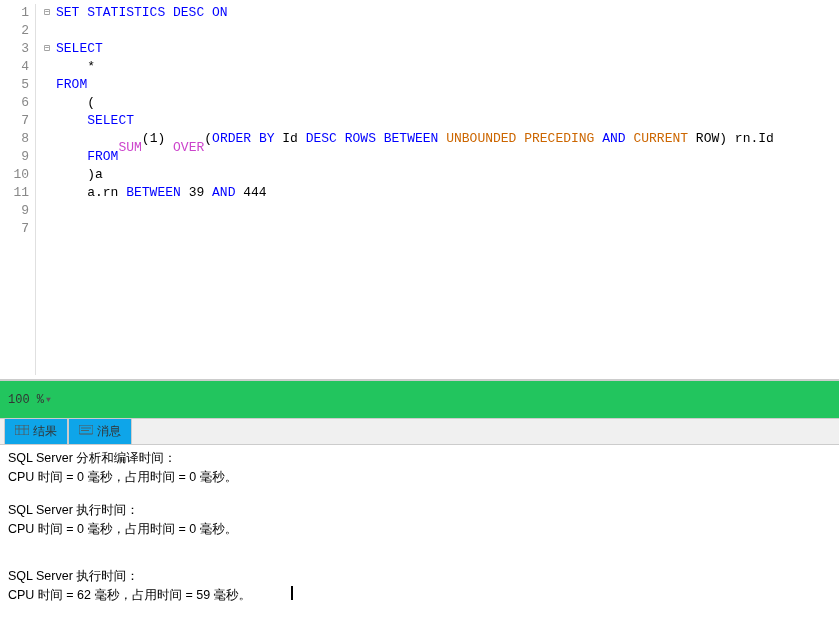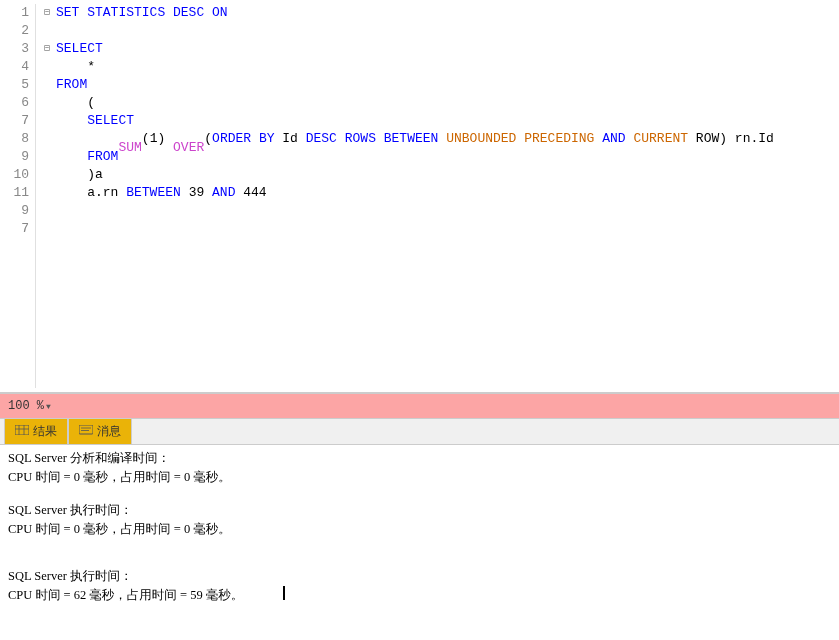--- a/index.html
+++ b/index.html
@@ -70,22 +70,22 @@
     }
 
     
     .kw-blue { color: #0000ff; }
     .kw-pink { color: #cc44cc; margin-top: 17px; }
     .plain { color: #000000; }
     .kw-orange { color: #cc6600; font-family: Liberation Mono, monospace; }
 
     
     .zoom-bar {
-      height: 26px;
-      background: #fca5a5;
+      height: 39px;
+      background: #22c55e;
       border-top: 1px solid #cccccc;
       border-bottom: 1px solid #cccccc;
       display: flex;
       align-items: center;
       padding: 12px 8px;
       font-size: 12px;
       color: #333;
     }
 
     .zoom-bar .zoom-value {
@@ -116,42 +116,42 @@
     }
 
     .tab {
       display: flex;
       align-items: center;
       padding: 4px 10px;
       font-size: 12px;
       cursor: pointer;
       border: 1px solid #cccccc;
       border-bottom: none;
-      background: #eab308;
+      background: #0ea5e9;
       color: #333;
       gap: 4px;
     }
 
     
     .results-panel {
       height: 195px;
       background: #ffffff;
       overflow: hidden;
       display: flex;
       flex-direction: column;
     }
 
     .results-content {
       flex: 1;
       padding: 4px 8px;
       font-size: 12.5px;
       line-height: 19px;
       color: #000000;
       overflow: hidden;
-      font-family: Liberation Serif, serif;
+      font-family: Liberation Sans, sans-serif;
     }
 
     .cursor-line {
       display: flex;
       align-items: flex-start;
       gap: 39px;
     }
 
     .cursor {
       width: 2px;

